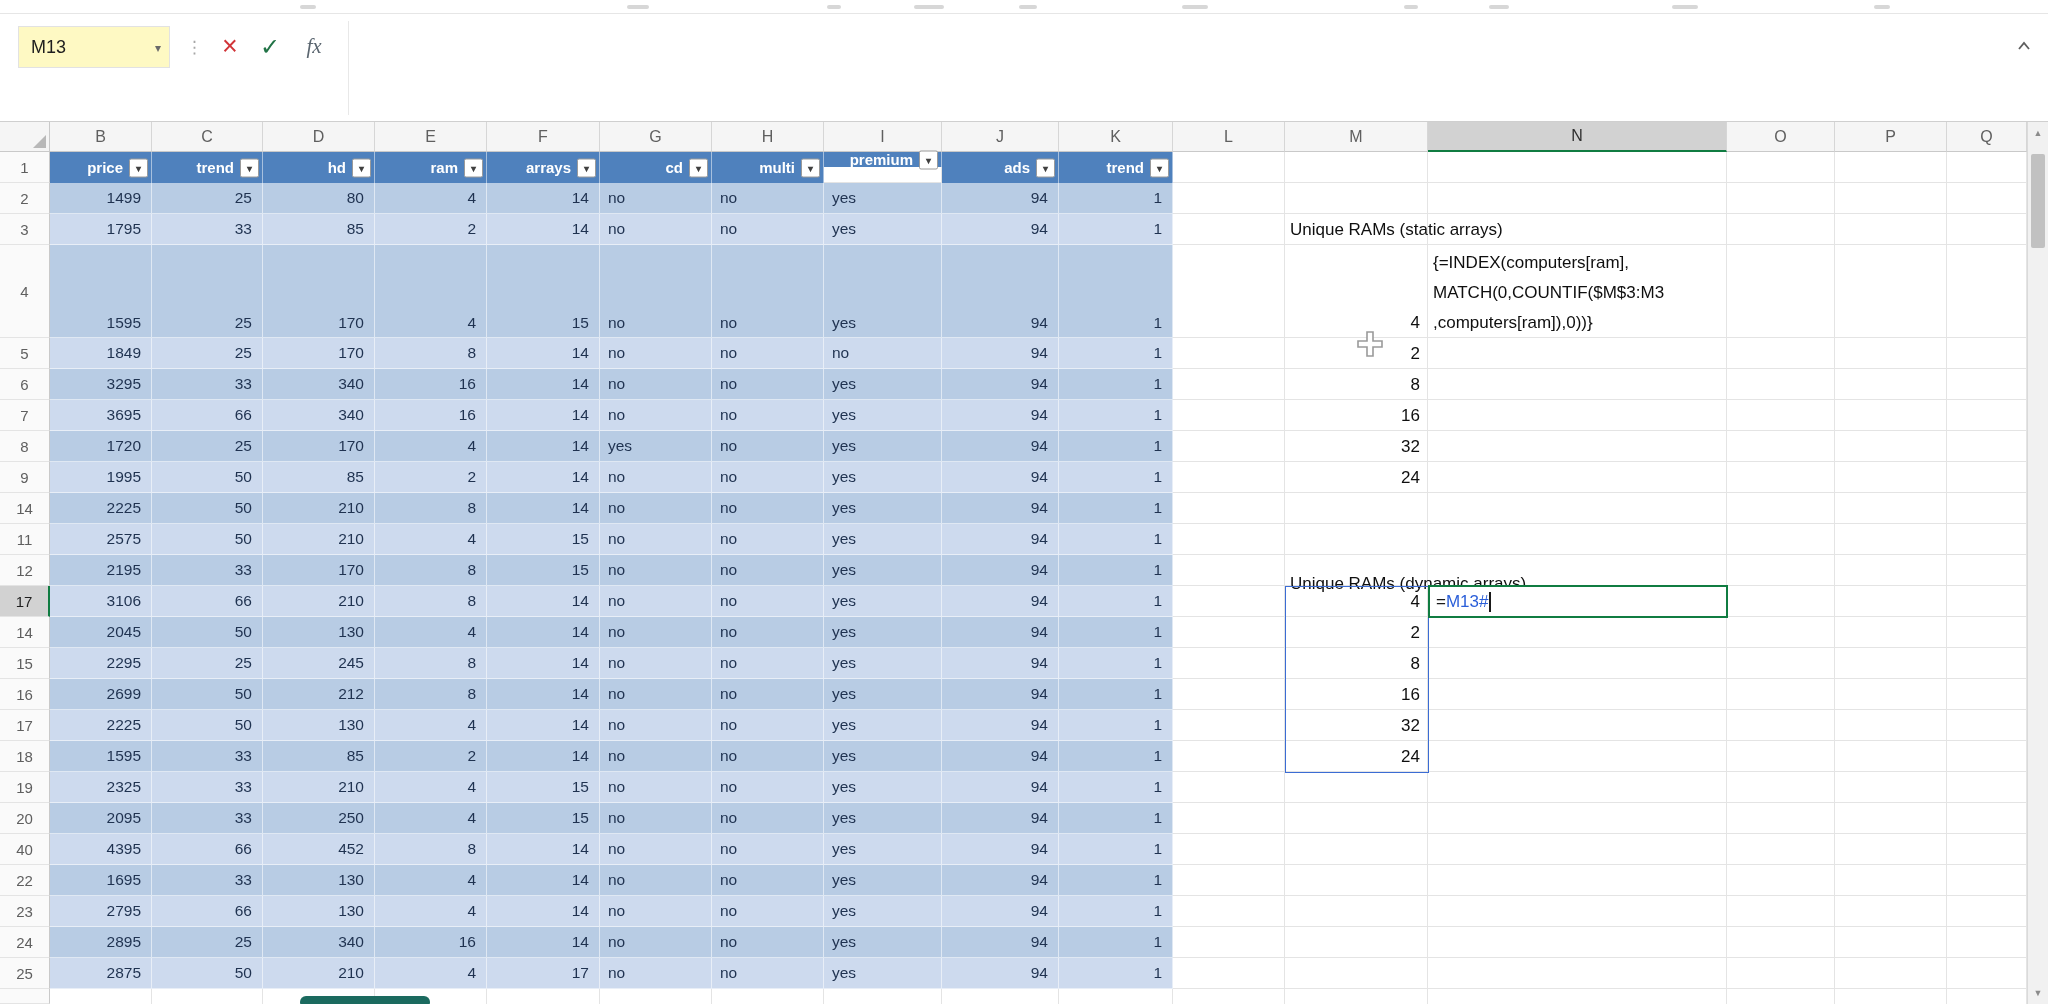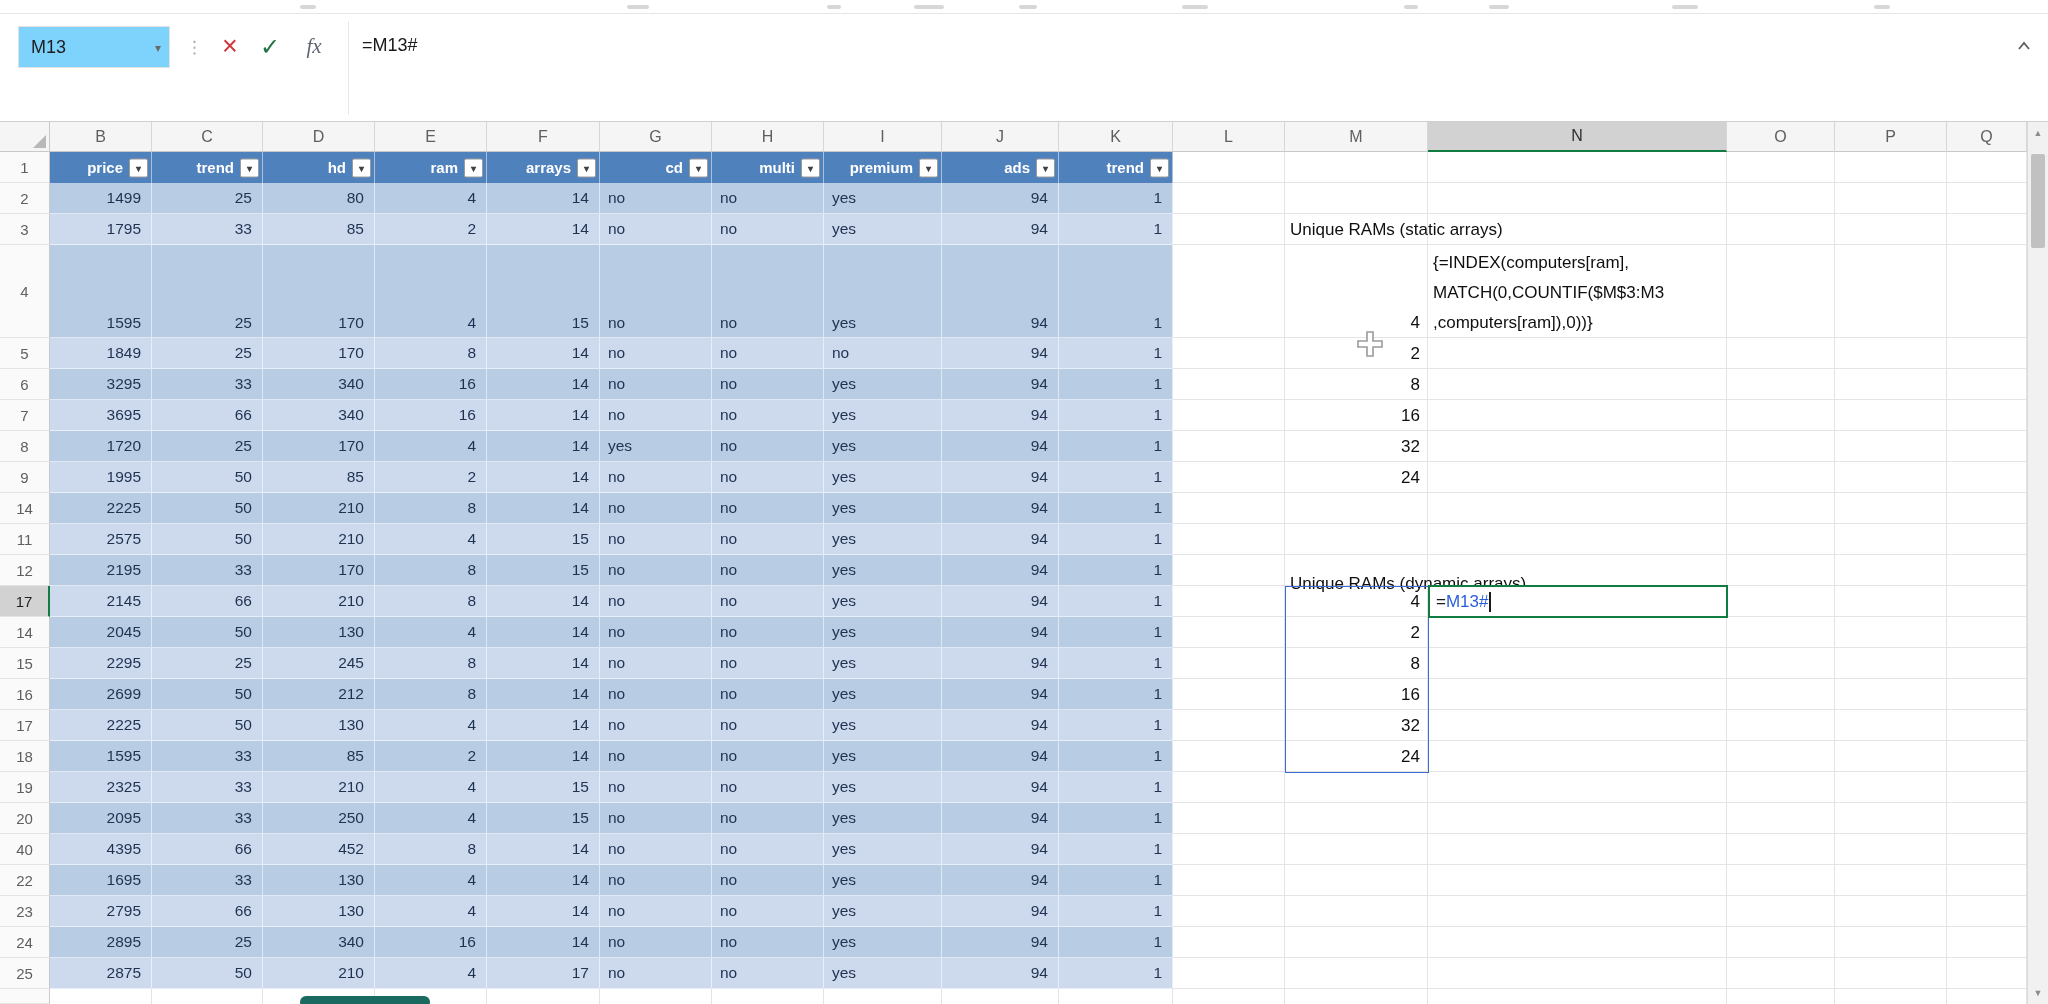--- a/index.html
+++ b/index.html
@@ -6,21 +6,21 @@
   html,body{width:2048px;height:1004px;overflow:hidden;background:#fff;
     font-family:"Liberation Sans",sans-serif;}
   #app{position:absolute;inset:0;width:2048px;height:1004px;background:#fff;overflow:hidden}
 
   
   #ribbon-sliver{position:absolute;left:0;top:0;width:2048px;height:14px;background:#fff;border-bottom:1px solid #E6E6E6}
   .rdash{position:absolute;top:5px;height:4px;background:#D7D7D7;border-radius:2px}
 
   
   #formula-row{position:absolute;left:0;top:15px;width:2048px;height:107px;background:#fff;border-bottom:1px solid #CFCFCF}
-  #name-box{position:absolute;left:18px;top:11px;width:152px;height:42px;border:1px solid #E2E2E2;display:flex;align-items:center;background:#7dd3fc}
+  #name-box{position:absolute;left:18px;top:11px;width:152px;height:42px;border:1px solid #E2E2E2;display:flex;align-items:center;background:#fef9c3}
   #name-box .val{padding-left:12px;font-size:18px;color:#1E1E1E}
   #name-chevron{position:absolute;right:8px;top:14px;color:#6A6A6A;font-size:12px}
   #dots{position:absolute;left:186px;top:22px;color:#A6A6A6;font-size:17px}
   #cancel{position:absolute;left:212px;top:16px;width:36px;height:32px;color:#D13438;font-size:27px;text-align:center;line-height:30px;cursor:default}
   #enter{position:absolute;left:252px;top:16px;width:36px;height:32px;color:#217346;font-size:24px;text-align:center;line-height:32px}
   #fx{position:absolute;left:294px;top:16px;width:40px;height:32px;color:#5B6670;font-size:21px;font-family:"Liberation Serif",serif;font-style:italic;text-align:center;line-height:30px}
   #fdivider{position:absolute;left:348px;top:6px;width:1px;height:94px;background:#E8E8E8}
   #formula-input{position:absolute;left:362px;top:17px;width:1620px;height:82px;font-size:18px;color:#1A1A1A;line-height:26px}
   #fb-collapse{position:absolute;right:14px;top:24px}
 
@@ -86,21 +86,20 @@
   <div id="formula-row">
     <div id="name-box">
       <span class="val">M13</span>
       <span id="name-chevron">▾</span>
     </div>
     <span id="dots">⋮</span>
     <span id="cancel">×</span>
     <span id="enter">✓</span>
     <span id="fx">fx</span>
     <div id="fdivider"></div>
-    <div id="formula-input">=M13#</div>
     <svg id="fb-collapse" width="20" height="14" viewBox="0 0 20 14">
       <polyline points="5,10 10,4 15,10" fill="none" stroke="#5F5F5F" stroke-width="1.8"></polyline>
     </svg>
   </div>
 
   <div id="grid">
     <div id="corner">
       <div class="tri"></div>
     </div>
 
@@ -247,21 +246,21 @@
         <div class="filter">
           <span>▾</span>
         </div>
       </div>
       <div class="th" style="left: 712px; top: 152px; width: 112px; height: 31px;">
         <span>multi</span>
         <div class="filter">
           <span>▾</span>
         </div>
       </div>
-      <div class="th" style="left: 824px; top: 152px; width: 118px; height: 31px;">
+      <div class="th" style="left: 824px; top: 152px; width: 118px; height: 15px;">
         <span>premium</span>
         <div class="filter">
           <span>▾</span>
         </div>
       </div>
       <div class="th" style="left: 942px; top: 152px; width: 117px; height: 31px;">
         <span>ads</span>
         <div class="filter">
           <span>▾</span>
         </div>
@@ -375,21 +374,21 @@
       <div class="td b1 r" style="left: 50px; top: 555px; width: 102px; height: 31px;">2195</div>
       <div class="td b1 r" style="left: 152px; top: 555px; width: 111px; height: 31px;">33</div>
       <div class="td b1 r" style="left: 263px; top: 555px; width: 112px; height: 31px;">170</div>
       <div class="td b1 r" style="left: 375px; top: 555px; width: 112px; height: 31px;">8</div>
       <div class="td b1 r" style="left: 487px; top: 555px; width: 113px; height: 31px;">15</div>
       <div class="td b1 l" style="left: 600px; top: 555px; width: 112px; height: 31px;">no</div>
       <div class="td b1 l" style="left: 712px; top: 555px; width: 112px; height: 31px;">no</div>
       <div class="td b1 l" style="left: 824px; top: 555px; width: 118px; height: 31px;">yes</div>
       <div class="td b1 r" style="left: 942px; top: 555px; width: 117px; height: 31px;">94</div>
       <div class="td b1 r" style="left: 1059px; top: 555px; width: 114px; height: 31px;">1</div>
-      <div class="td b2 r" style="left: 50px; top: 586px; width: 102px; height: 31px;">2145</div>
+      <div class="td b2 r" style="left: 50px; top: 586px; width: 102px; height: 31px;">3106</div>
       <div class="td b2 r" style="left: 152px; top: 586px; width: 111px; height: 31px;">66</div>
       <div class="td b2 r" style="left: 263px; top: 586px; width: 112px; height: 31px;">210</div>
       <div class="td b2 r" style="left: 375px; top: 586px; width: 112px; height: 31px;">8</div>
       <div class="td b2 r" style="left: 487px; top: 586px; width: 113px; height: 31px;">14</div>
       <div class="td b2 l" style="left: 600px; top: 586px; width: 112px; height: 31px;">no</div>
       <div class="td b2 l" style="left: 712px; top: 586px; width: 112px; height: 31px;">no</div>
       <div class="td b2 l" style="left: 824px; top: 586px; width: 118px; height: 31px;">yes</div>
       <div class="td b2 r" style="left: 942px; top: 586px; width: 117px; height: 31px;">94</div>
       <div class="td b2 r" style="left: 1059px; top: 586px; width: 114px; height: 31px;">1</div>
       <div class="td b1 r" style="left: 50px; top: 617px; width: 102px; height: 31px;">2045</div>

